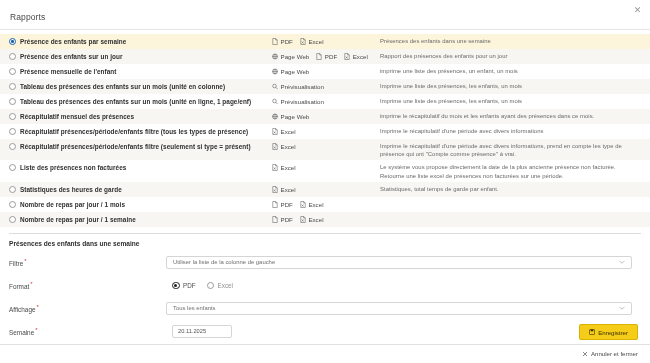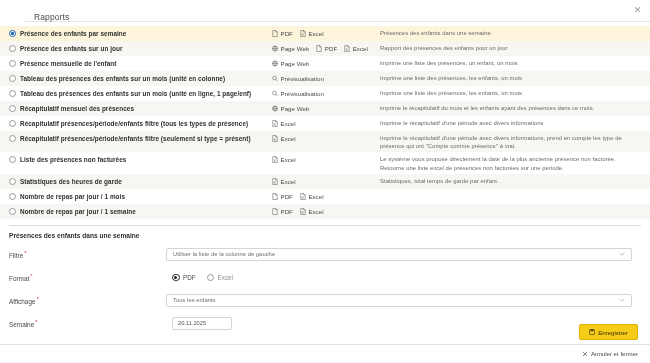--- a/index.html
+++ b/index.html
@@ -9,25 +9,24 @@
     overflow: hidden;
     background: #ffffff;
     font-family: "Liberation Sans", sans-serif;
     color: #333333;
   }
   #app { position: relative; width: 650px; height: 363px; background:#fff; }
 
   
   .dlg-header {
     position: relative;
-    height: 22px;
+    height: 30px;
     padding: 6px 0 0 10px;
     background: #ffffff;
     border-bottom: 1px solid #e6e6e6;
-    margin-left: 24px;
   }
   .dlg-title { font-size: 8.5px; color: #4a4a4a; letter-spacing: .1px; }
   .close-btn {
     position: absolute; right: 7px; top: 5px;
     width: 11px; height: 11px; line-height: 11px; text-align: center;
     font-size: 9px; color: #9a9a9a; cursor: pointer; background: none;
     border: none; padding: 0;
   }
 
   

